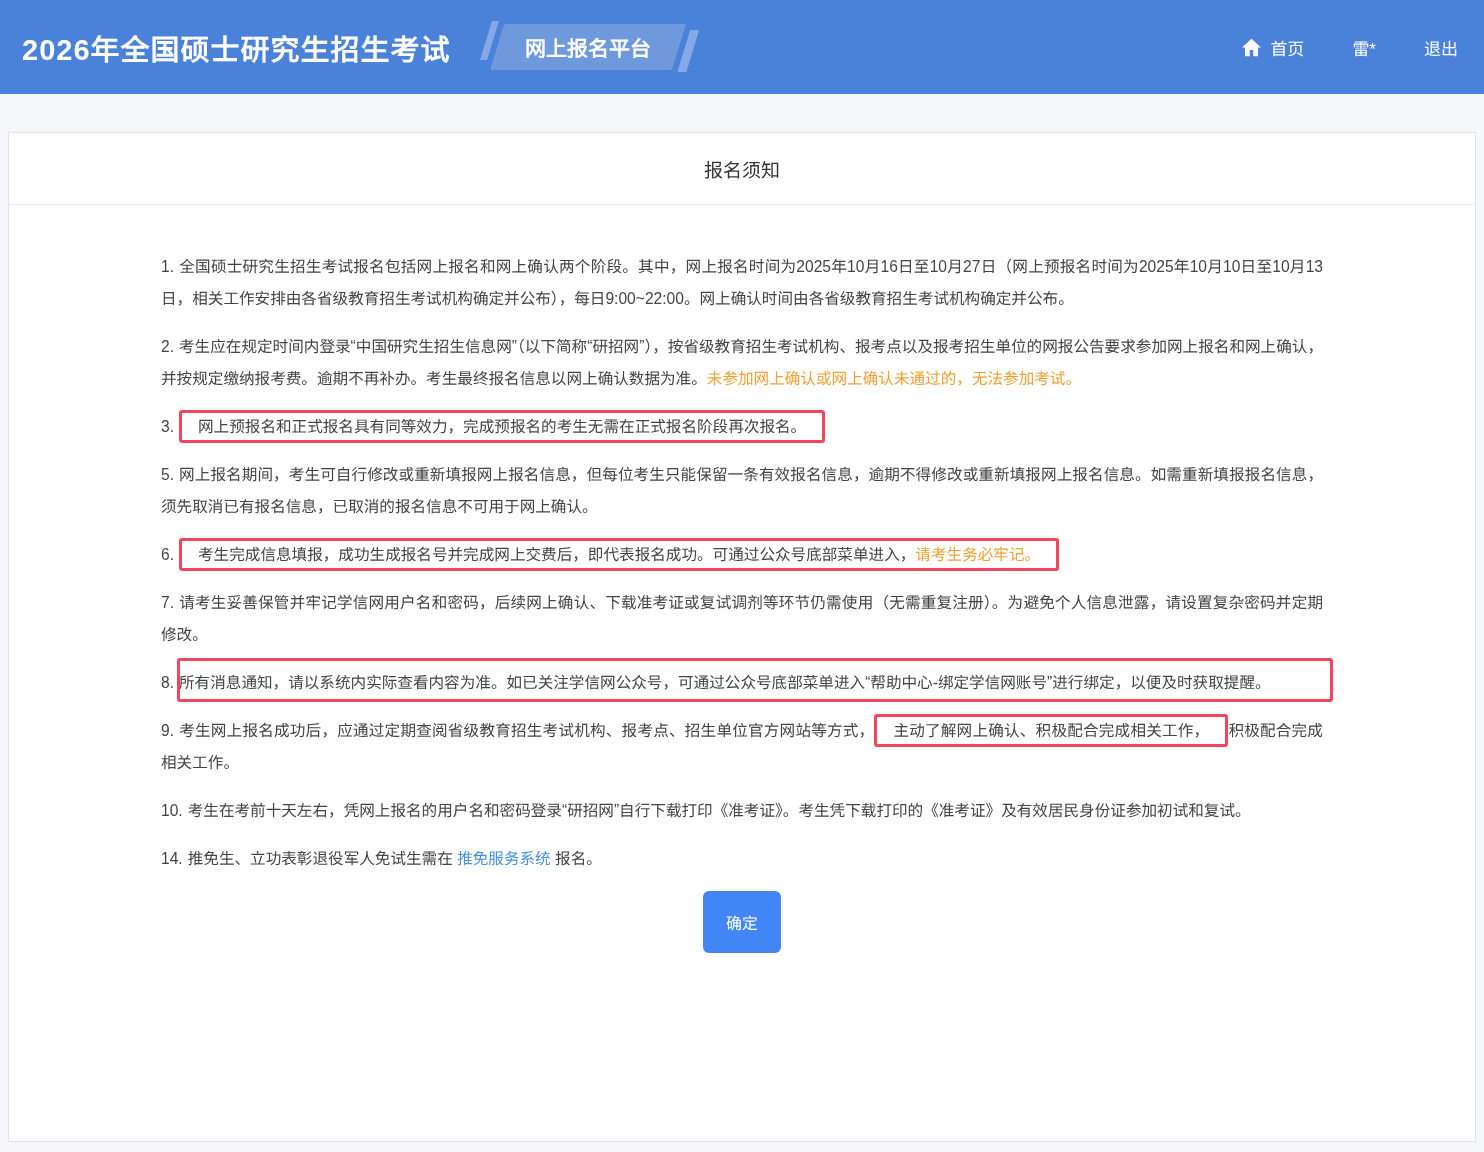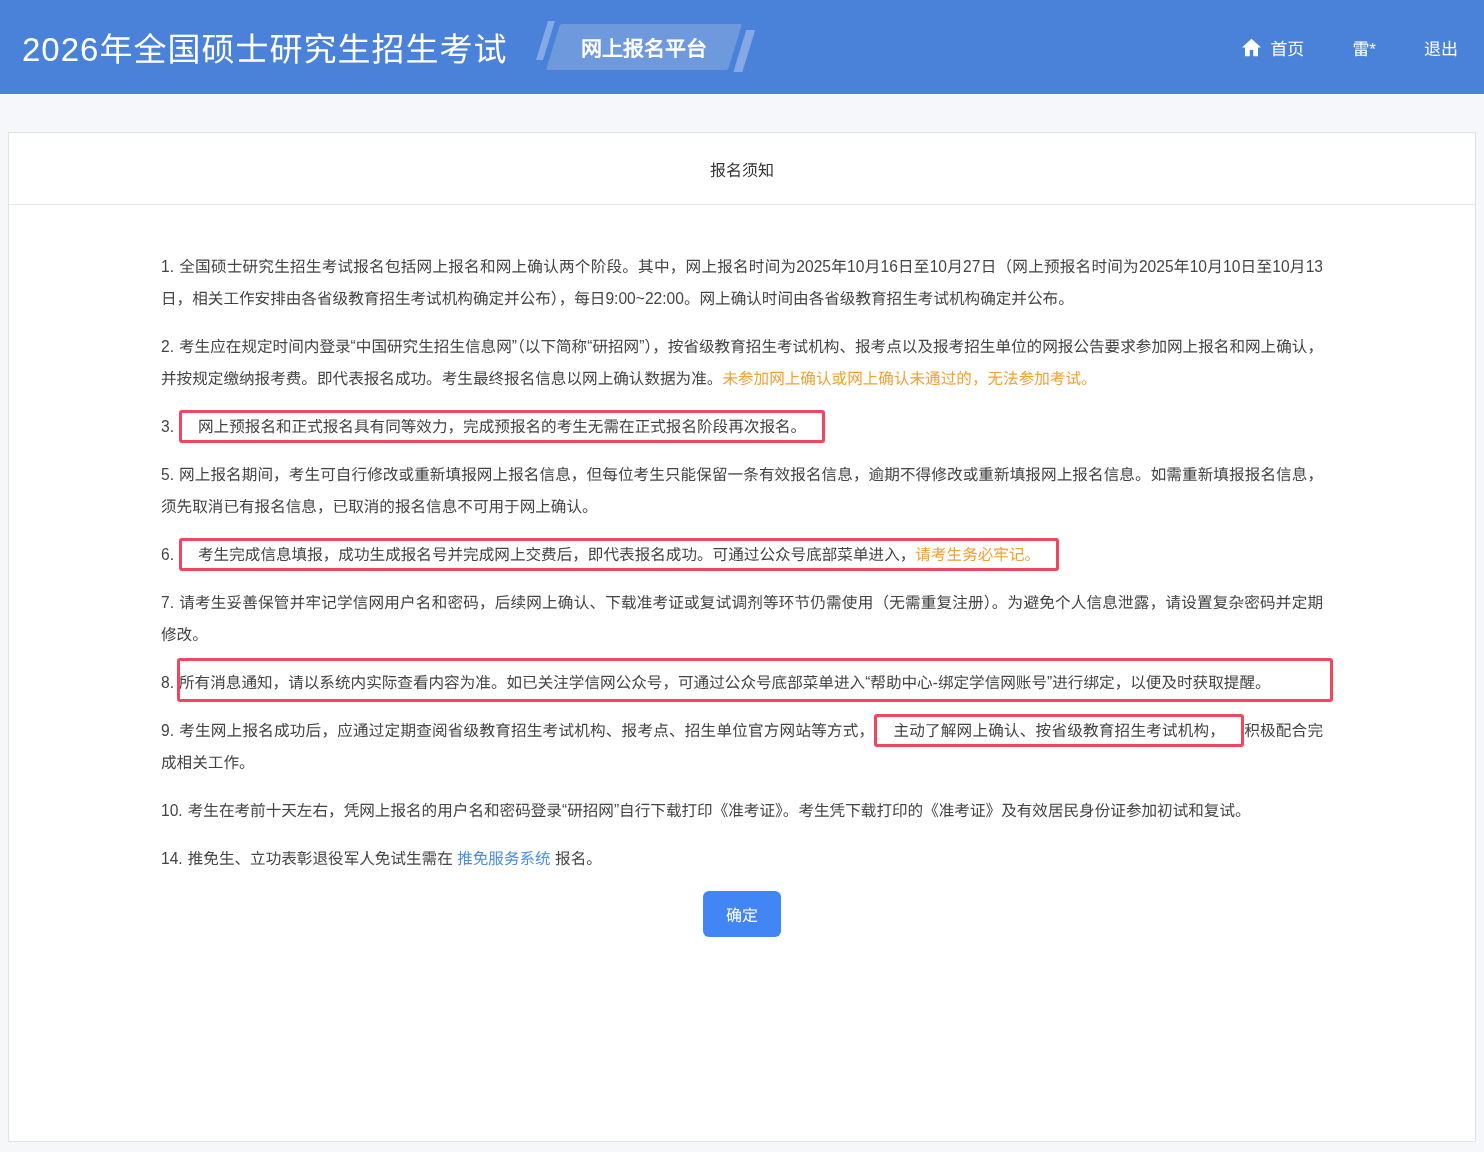--- a/index.html
+++ b/index.html
@@ -13,21 +13,21 @@
     width:1484px;height:1152px;overflow:hidden;
     background:var(--page-bg);
     font-family:"Liberation Sans","DejaVu Sans",sans-serif;
     color:var(--text-color);
   }
   
   .header{
     height:94px;background:var(--header-bg);
     display:flex;align-items:center;padding:0 26px 0 22px;color:#fff;
   }
-  .header-title{font-size:33px;font-weight:normal;letter-spacing:1px;}
+  .header-title{font-size:29px;font-weight:bold;letter-spacing:1px;}
   .badge{
     margin-left:46px;position:relative;background:var(--badge-bg);
     transform:skewX(-17deg);padding:8px 28px;border-radius:2px;
   }
   .badge::before{
     content:"";position:absolute;left:-13px;top:-3px;bottom:10px;width:7px;
     background:var(--badge-edge);opacity:.85;
   }
   .badge::after{
     content:"";position:absolute;right:-15px;top:6px;bottom:-2px;width:9px;
@@ -38,42 +38,42 @@
   .nav-item{display:flex;align-items:center;gap:8px;cursor:pointer;white-space:nowrap;text-align:center;}
   .home-icon{display:inline-flex;align-items:center;}
   
   .card{
     margin:38px 8px 0;background:#fff;border:1px solid #e2e2e2;
     min-height:1010px;
   }
   .card-title-bar{
     height:72px;border-bottom:1px solid #e8e8e8;
     display:flex;align-items:center;justify-content:center;
-    font-size:16px;color:#333;
+    font-size:19px;color:#333;
   }
   .content{padding:46px 152px 20px;}
   p.item{
     margin:0 0 16px;font-size:15.6px;line-height:32px;text-align:justify;
   }
   .num{margin-right:5px;}
   .orange{color:var(--accent-orange);margin-top:24px;}
   .link{color:var(--link-blue);cursor:pointer;text-decoration:none;}
   .red-box{
     border:3px solid var(--highlight-red);border-radius:3px;padding:5px 16px;
     -webkit-box-decoration-break:clone;box-decoration-break:clone;
   }
   .rel{position:relative;}
   .overlay-box{
     position:absolute;left:16px;right:-10px;top:-9px;bottom:-3px;
     border:3px solid var(--highlight-red);border-radius:3px;pointer-events:none;
   }
   
   .footer-actions{display:flex;justify-content:center;margin-top:14px;padding-bottom:36px;}
   .confirm-btn{
-    min-width:78px;height:46px;padding:0 22px;background:var(--button-bg);
+    min-width:78px;height:62px;padding:0 22px;background:var(--button-bg);
     color:#fff;font-size:16px;border:none;border-radius:6px;cursor:pointer;
     font-family:inherit;
   }
 </style>
 </head>
 <body>
 
 <div class="header">
   <div class="header-title">2026年全国硕士研究生招生考试</div>
   <div class="badge">
@@ -97,34 +97,34 @@
   </div>
 </div>
 
 <div class="card">
   <div class="card-title-bar">报名须知</div>
 
   <div class="content">
 
     <p class="item"><span class="num">1.</span><span>全国硕士研究生招生考试报名包括网上报名和网上确认两个阶段。其中，网上报名时间为2025年10月16日至10月27日（网上预报名时间为2025年10月10日至10月13日，相关工作安排由各省级教育招生考试机构确定并公布），每日9:00~22:00。网上确认时间由各省级教育招生考试机构确定并公布。</span></p>
 
-    <p class="item"><span class="num">2.</span><span>考生应在规定时间内登录“中国研究生招生信息网”（以下简称“研招网”），按省级教育招生考试机构、报考点以及报考招生单位的网报公告要求参加网上报名和网上确认，并按规定缴纳报考费。即代表报名成功。考生最终报名信息以网上确认数据为准。</span><span class="orange">未参加网上确认或网上确认未通过的，无法参加考试。</span></p>
+    <p class="item"><span class="num">2.</span><span>考生应在规定时间内登录“中国研究生招生信息网”（以下简称“研招网”），按省级教育招生考试机构、报考点以及报考招生单位的网报公告要求参加网上报名和网上确认，并按规定缴纳报考费。逾期不再补办。考生最终报名信息以网上确认数据为准。</span><span class="orange">未参加网上确认或网上确认未通过的，无法参加考试。</span></p>
 
     <p class="item"><span class="num">3.</span><span class="red-box"><span>网上预报名和正式报名具有同等效力，完成预报名的考生无需在正式报名阶段再次报名。</span></span></p>
 
 
     <p class="item"><span class="num">5.</span><span>网上报名期间，考生可自行修改或重新填报网上报名信息，但每位考生只能保留一条有效报名信息，逾期不得修改或重新填报网上报名信息。如需重新填报报名信息，须先取消已有报名信息，已取消的报名信息不可用于网上确认。</span></p>
 
     <p class="item"><span class="num">6.</span><span class="red-box"><span>考生完成信息填报，成功生成报名号并完成网上交费后，即代表报名成功。可通过公众号底部菜单进入，</span><span class="orange">请考生务必牢记。</span></span></p>
 
     <p class="item"><span class="num">7.</span><span>请考生妥善保管并牢记学信网用户名和密码，后续网上确认、下载准考证或复试调剂等环节仍需使用（无需重复注册）。为避免个人信息泄露，请设置复杂密码并定期修改。</span></p>
 
     <p class="item rel"><span class="num">8.</span><span>所有消息通知，请以系统内实际查看内容为准。如已关注学信网公众号，可通过公众号底部菜单进入“帮助中心-绑定学信网账号”进行绑定，以便及时获取提醒。</span><span class="overlay-box"></span></p>
 
-    <p class="item"><span class="num">9.</span><span>考生网上报名成功后，应通过定期查阅省级教育招生考试机构、报考点、招生单位官方网站等方式，</span><span class="red-box"><span>主动了解网上确认、按省级教育招生考试机构，</span></span><span>积极配合完成相关工作。</span></p>
+    <p class="item"><span class="num">9.</span><span>考生网上报名成功后，应通过定期查阅省级教育招生考试机构、报考点、招生单位官方网站等方式，</span><span class="red-box"><span>主动了解网上确认、积极配合完成相关工作，</span></span><span>积极配合完成相关工作。</span></p>
 
     <p class="item"><span class="num">10.</span><span>考生在考前十天左右，凭网上报名的用户名和密码登录“研招网”自行下载打印《准考证》。考生凭下载打印的《准考证》及有效居民身份证参加初试和复试。</span></p>
 
     <p class="item"><span class="num">14.</span><span>推免生、立功表彰退役军人免试生需在 </span><a class="link">推免服务系统</a><span> 报名。</span></p>
 
     <div class="footer-actions">
       <button class="confirm-btn">确定</button>
     </div>
 
   </div>

